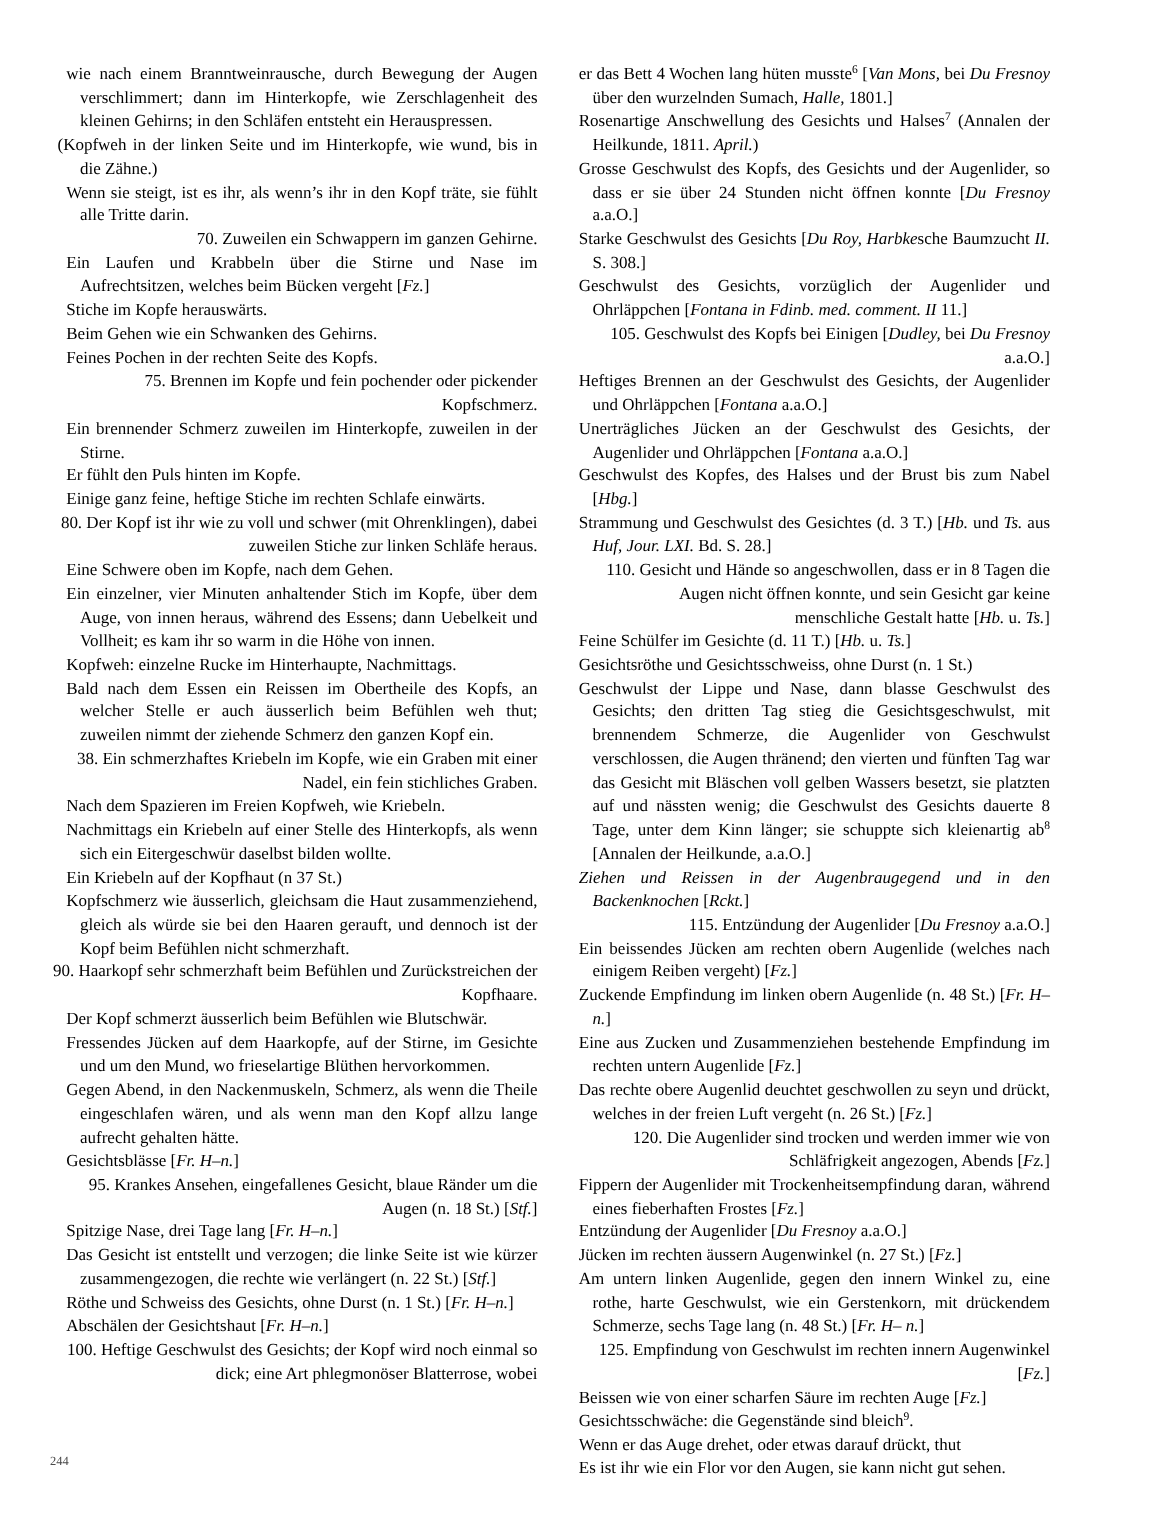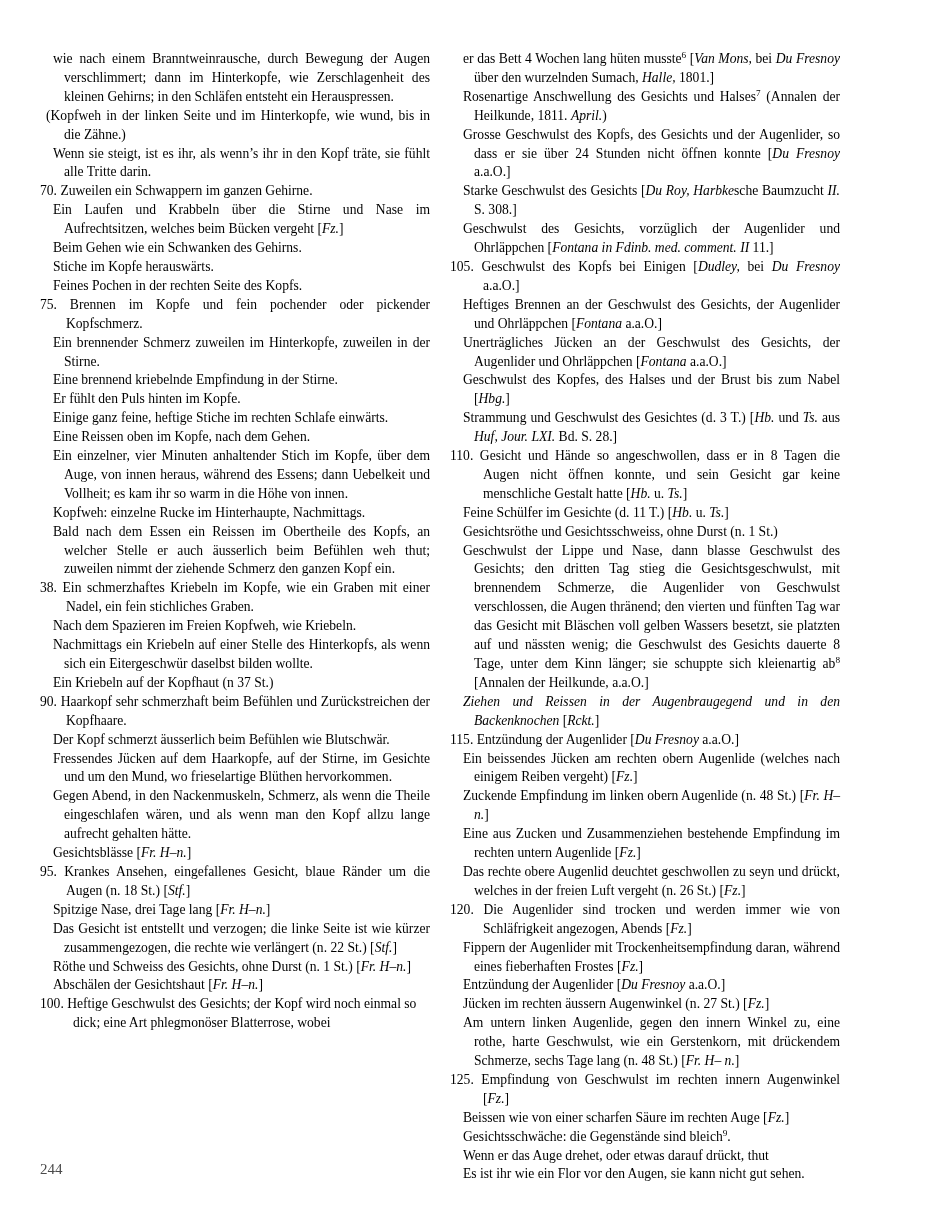--- a/index.html
+++ b/index.html
@@ -41,20 +41,21 @@
   }
   
   .entry {
     margin: 0;
     padding: 0;
   }
   
   .entry.num {
     padding-left: 26px;
     text-indent: -26px;
+    text-align: right;
   }
   .entry.num.wide {
     padding-left: 33px;
     text-indent: -33px;
   }
   
   .entry.plain {
     padding-left: 24px;
     text-indent: -11px;
   }
@@ -80,54 +81,55 @@
   }
   sup {
     font-size: 0.68em;
     line-height: 0;
     vertical-align: 0.52em;
   }
   .folio {
     position: absolute;
     left: 40px;
     top: 1163px;
-    font-size: 15px;
+    font-size: 10px;
     line-height: 13px;
     color: #4a4a4a;
     font-family: "Liberation Serif", "DejaVu Serif", serif;
   }
 </style>
 </head>
 <body>
 
 <div class="page">
 
   <div class="columns">
     <div class="col" id="left-col">
         <p class="entry plain">wie nach einem Branntweinrausche, durch Bewegung der Augen verschlimmert; dann im Hinterkopfe, wie Zerschlagenheit des kleinen Gehirns; in den Schläfen entsteht ein Herauspressen.</p>
         <p class="entry paren">(Kopfweh in der linken Seite und im Hinterkopfe, wie wund, bis in die Zähne.)</p>
         <p class="entry plain">Wenn sie steigt, ist es ihr, als wenn’s ihr in den Kopf träte, sie fühlt alle Tritte darin.</p>
         <p class="entry num">70. Zuweilen ein Schwappern im ganzen Gehirne.</p>
         <p class="entry plain">Ein Laufen und Krabbeln über die Stirne und Nase im Aufrechtsitzen, welches beim Bücken vergeht [<i>Fz.</i>]</p>
+        <p class="entry plain">Stiche im Kopfe herauswärts.</p>
         <p class="entry plain">Beim Gehen wie ein Schwanken des Gehirns.</p>
-        <p class="entry plain">Stiche im Kopfe herauswärts.</p>
         <p class="entry plain">Feines Pochen in der rechten Seite des Kopfs.</p>
         <p class="entry num">75. Brennen im Kopfe und fein pochender oder pickender Kopfschmerz.</p>
         <p class="entry plain">Ein brennender Schmerz zuweilen im Hinterkopfe, zuweilen in der Stirne.</p>
-        <p class="entry plain">Eine brennend kriebelnde Empfindung in der Stirne.</p>
         <p class="entry plain">Er fühlt den Puls hinten im Kopfe.</p>
         <p class="entry plain">Einige ganz feine, heftige Stiche im rechten Schlafe einwärts.</p>
-        <p class="entry plain">Eine Reissen oben im Kopfe, nach dem Gehen.</p>
+        <p class="entry num">80. Der Kopf ist ihr wie zu voll und schwer (mit Ohrenklingen), dabei zuweilen Stiche zur linken Schläfe heraus.</p>
+        <p class="entry plain">Eine Schwere oben im Kopfe, nach dem Gehen.</p>
         <p class="entry plain">Ein einzelner, vier Minuten anhaltender Stich im Kopfe, über dem Auge, von innen heraus, während des Essens; dann Uebelkeit und Vollheit; es kam ihr so warm in die Höhe von innen.</p>
         <p class="entry plain">Kopfweh: einzelne Rucke im Hinterhaupte, Nachmittags.</p>
         <p class="entry plain">Bald nach dem Essen ein Reissen im Obertheile des Kopfs, an welcher Stelle er auch äusserlich beim Befühlen weh thut; zuweilen nimmt der ziehende Schmerz den ganzen Kopf ein.</p>
         <p class="entry num">38. Ein schmerzhaftes Kriebeln im Kopfe, wie ein Graben mit einer Nadel, ein fein stichliches Graben.</p>
         <p class="entry plain">Nach dem Spazieren im Freien Kopfweh, wie Kriebeln.</p>
         <p class="entry plain">Nachmittags ein Kriebeln auf einer Stelle des Hinterkopfs, als wenn sich ein Eitergeschwür daselbst bilden wollte.</p>
         <p class="entry plain">Ein Kriebeln auf der Kopfhaut (n 37 St.)</p>
+        <p class="entry plain">Kopfschmerz wie äusserlich, gleichsam die Haut zusammenziehend, gleich als würde sie bei den Haaren gerauft, und dennoch ist der Kopf beim Befühlen nicht schmerzhaft.</p>
         <p class="entry num">90. Haarkopf sehr schmerzhaft beim Befühlen und Zurückstreichen der Kopfhaare.</p>
         <p class="entry plain">Der Kopf schmerzt äusserlich beim Befühlen wie Blutschwär.</p>
         <p class="entry plain">Fressendes Jücken auf dem Haarkopfe, auf der Stirne, im Gesichte und um den Mund, wo frieselartige Blüthen hervorkommen.</p>
         <p class="entry plain">Gegen Abend, in den Nackenmuskeln, Schmerz, als wenn die Theile eingeschlafen wären, und als wenn man den Kopf allzu lange aufrecht gehalten hätte.</p>
         <p class="entry plain">Gesichtsblässe [<i>Fr. H–n.</i>]</p>
         <p class="entry num">95. Krankes Ansehen, eingefallenes Gesicht, blaue Ränder um die Augen (n. 18 St.) [<i>Stf.</i>]</p>
         <p class="entry plain">Spitzige Nase, drei Tage lang [<i>Fr. H–n.</i>]</p>
         <p class="entry plain">Das Gesicht ist entstellt und verzogen; die linke Seite ist wie kürzer zusammengezogen, die rechte wie verlängert (n. 22 St.) [<i>Stf.</i>]</p>
         <p class="entry plain">Röthe und Schweiss des Gesichts, ohne Durst (n. 1 St.) [<i>Fr. H–n.</i>]</p>
         <p class="entry plain">Abschälen der Gesichtshaut [<i>Fr. H–n.</i>]</p>

